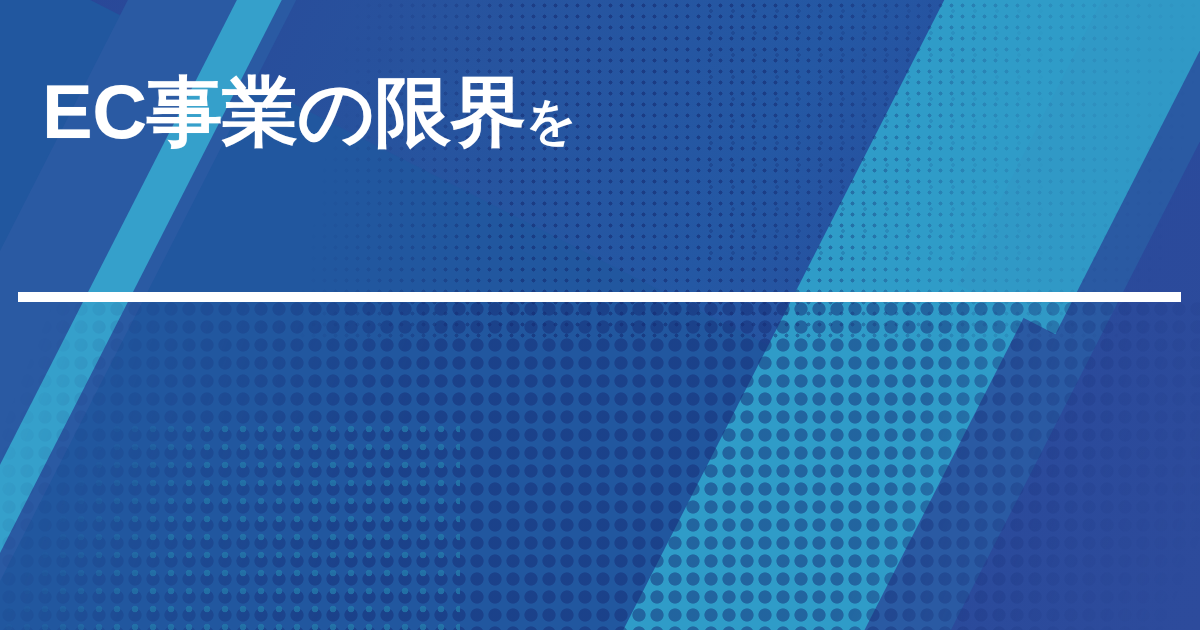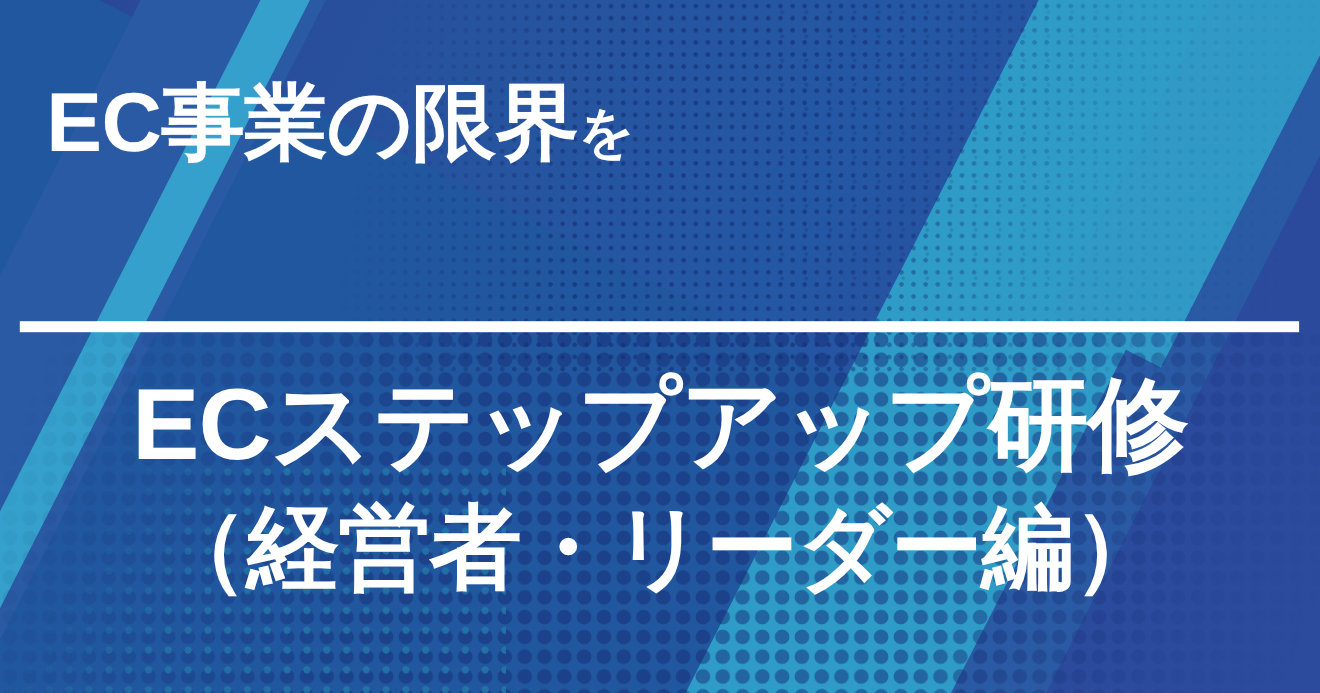--- a/index.html
+++ b/index.html
@@ -227,19 +227,15 @@
   <div class="content">
 
     <div class="headline">
       <span class="hl-line">
         <span class="big">EC事業の限界</span><span class="small">を</span>
       </span>
     </div>
 
     <div class="rule"></div>
 
-    <div class="subject">
-      <span class="subject-line1">ECステップアップ研修</span>
-      <span class="subject-line2">（経営者・リーダー編）</span>
-    </div>
 
   </div>
 </div>
 
 </body></html>

